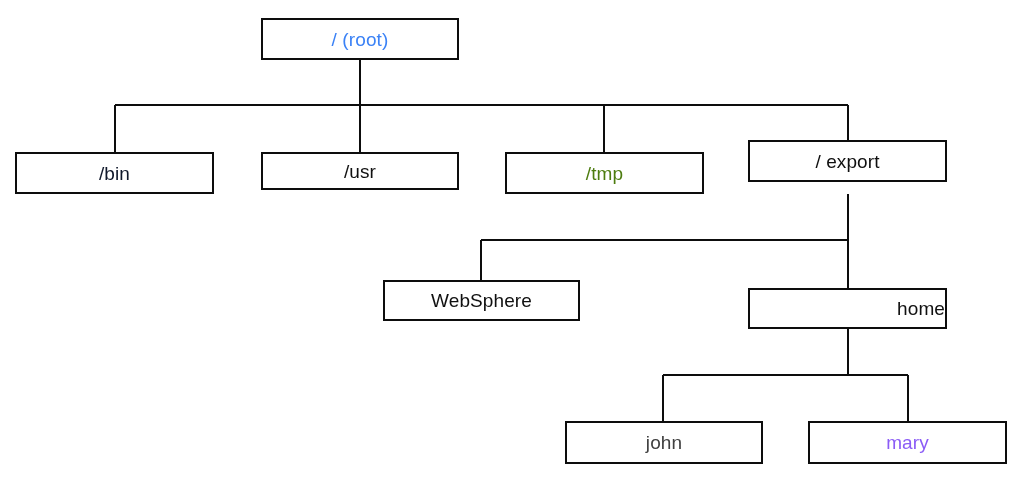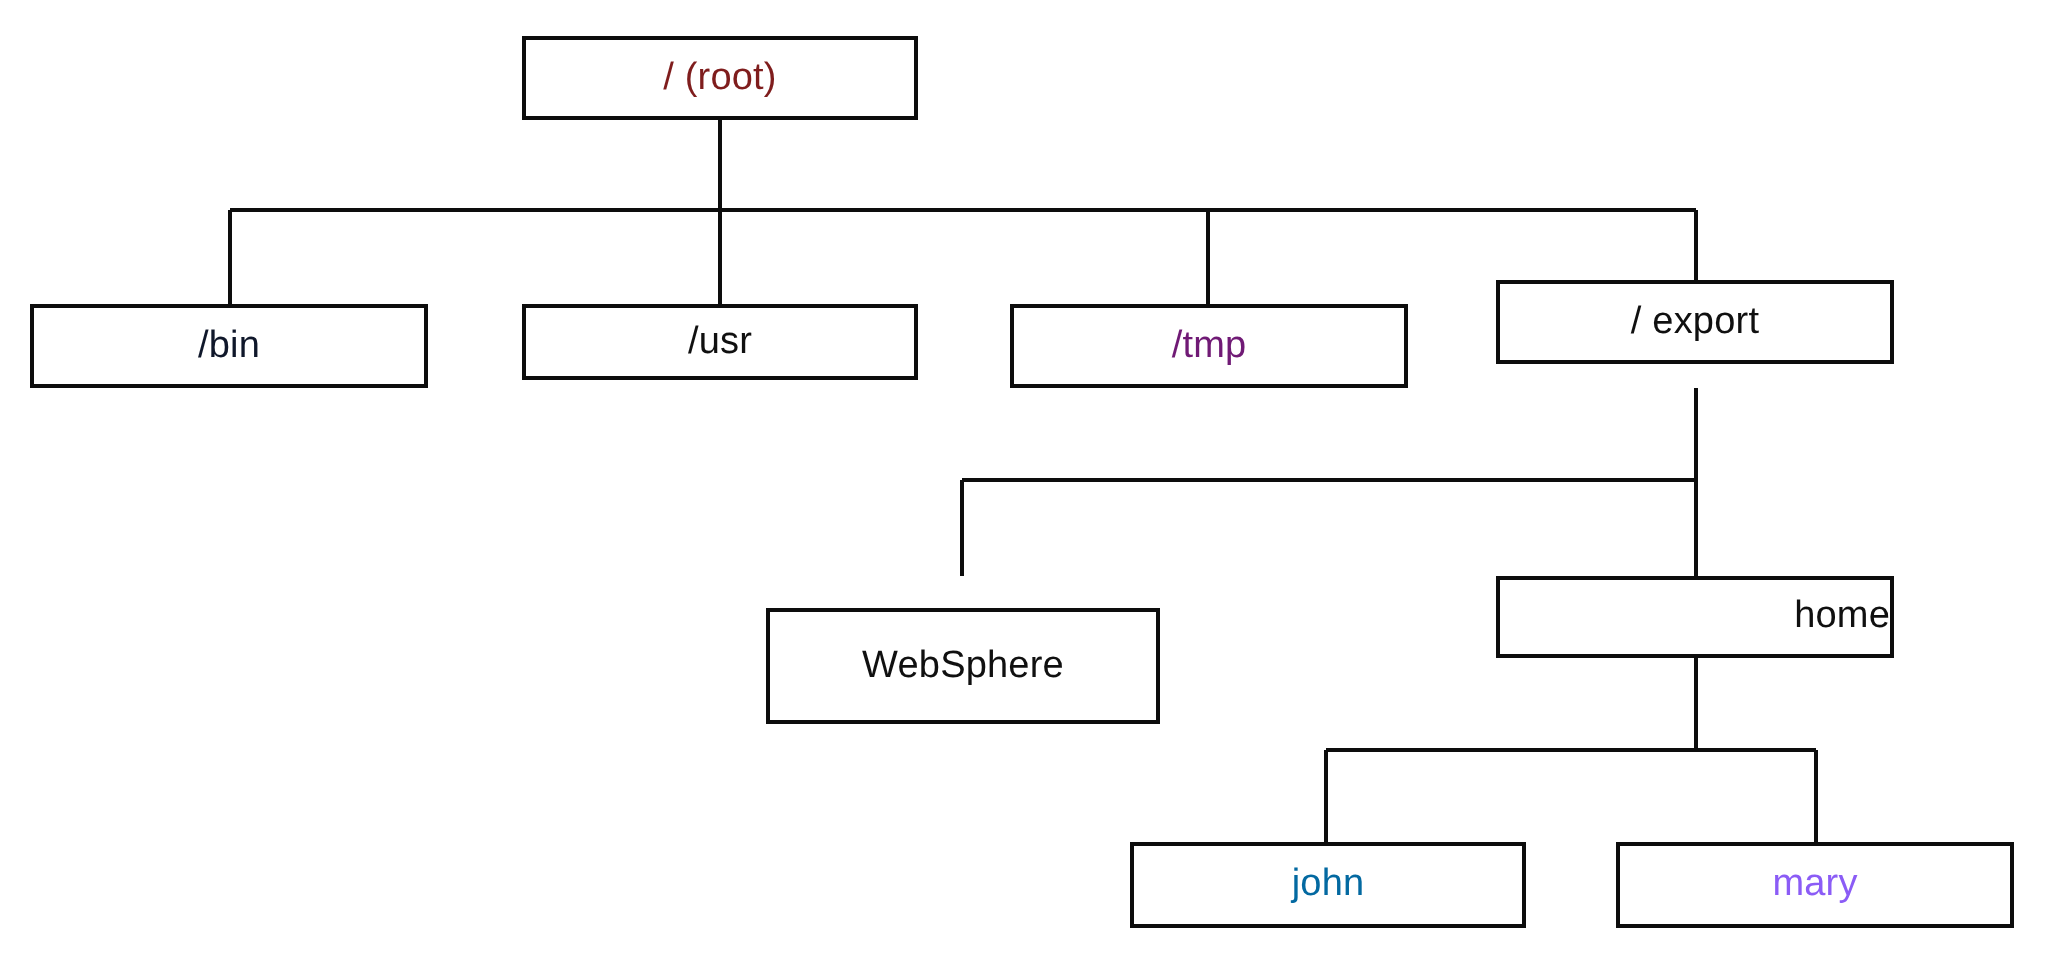--- a/index.html
+++ b/index.html
@@ -64,42 +64,42 @@
       <line x1="481" y1="240" x2="848" y2="240" stroke="#0d0d0d" stroke-width="2" shape-rendering="crispEdges"></line>
       <line x1="481" y1="240" x2="481" y2="288" stroke="#0d0d0d" stroke-width="2" shape-rendering="crispEdges"></line>
       <line x1="848" y1="240" x2="848" y2="288" stroke="#0d0d0d" stroke-width="2" shape-rendering="crispEdges"></line>
       <line x1="848" y1="329" x2="848" y2="375" stroke="#0d0d0d" stroke-width="2" shape-rendering="crispEdges"></line>
       <line x1="663" y1="375" x2="908" y2="375" stroke="#0d0d0d" stroke-width="2" shape-rendering="crispEdges"></line>
       <line x1="663" y1="375" x2="663" y2="421" stroke="#0d0d0d" stroke-width="2" shape-rendering="crispEdges"></line>
       <line x1="908" y1="375" x2="908" y2="421" stroke="#0d0d0d" stroke-width="2" shape-rendering="crispEdges"></line>
     </svg>
 
   <div id="node-layer">
-      <div class="node-box" style="left: 261px; top: 18px; width: 198px; height: 42px; border-color: rgb(13, 13, 13); background: rgb(255, 255, 255); color: #7f1d1d;">
+      <div class="node-box" style="left: 261px; top: 18px; width: 198px; height: 42px; border-color: rgb(13, 13, 13); background: rgb(255, 255, 255); color: #3b82f6;">
         <span class="node-label">/ (root)</span>
       </div>
       <div class="node-box" style="left: 15px; top: 152px; width: 199px; height: 42px; border-color: rgb(13, 13, 13); background: rgb(255, 255, 255); color: #0f172a;">
         <span class="node-label">/bin</span>
       </div>
       <div class="node-box" style="left: 261px; top: 152px; width: 198px; height: 38px; border-color: rgb(13, 13, 13); background: rgb(255, 255, 255); color: rgb(16, 16, 16);">
         <span class="node-label">/usr</span>
       </div>
-      <div class="node-box" style="left: 505px; top: 152px; width: 199px; height: 42px; border-color: rgb(13, 13, 13); background: rgb(255, 255, 255); color: #701a75;">
+      <div class="node-box" style="left: 505px; top: 152px; width: 199px; height: 42px; border-color: rgb(13, 13, 13); background: rgb(255, 255, 255); color: #4d7c0f;">
         <span class="node-label">/tmp</span>
       </div>
       <div class="node-box" style="left: 748px; top: 140px; width: 199px; height: 42px; border-color: rgb(13, 13, 13); background: rgb(255, 255, 255); color: rgb(16, 16, 16);">
         <span class="node-label">/ export</span>
       </div>
-      <div class="node-box" style="left: 383px; top: 304px; width: 197px; height: 58px; border-color: rgb(13, 13, 13); background: rgb(255, 255, 255); color: rgb(16, 16, 16);">
+      <div class="node-box" style="left: 383px; top: 280px; width: 197px; height: 41px; border-color: rgb(13, 13, 13); background: rgb(255, 255, 255); color: rgb(16, 16, 16);">
         <span class="node-label">WebSphere</span>
       </div>
       <div class="node-box" style="left: 748px; top: 288px; width: 199px; height: 41px; border-color: rgb(13, 13, 13); background: rgb(255, 255, 255); color: rgb(16, 16, 16); justify-content: flex-end;">
         <span class="node-label">home</span>
       </div>
-      <div class="node-box" style="left: 565px; top: 421px; width: 198px; height: 43px; border-color: rgb(13, 13, 13); background: rgb(255, 255, 255); color: #0369a1;">
+      <div class="node-box" style="left: 565px; top: 421px; width: 198px; height: 43px; border-color: rgb(13, 13, 13); background: rgb(255, 255, 255); color: #404040;">
         <span class="node-label">john</span>
       </div>
       <div class="node-box" style="left: 808px; top: 421px; width: 199px; height: 43px; border-color: rgb(13, 13, 13); background: rgb(255, 255, 255); color: #8b5cf6;">
         <span class="node-label">mary</span>
       </div>
     </div>
 
 </div>
 
 </body></html>

